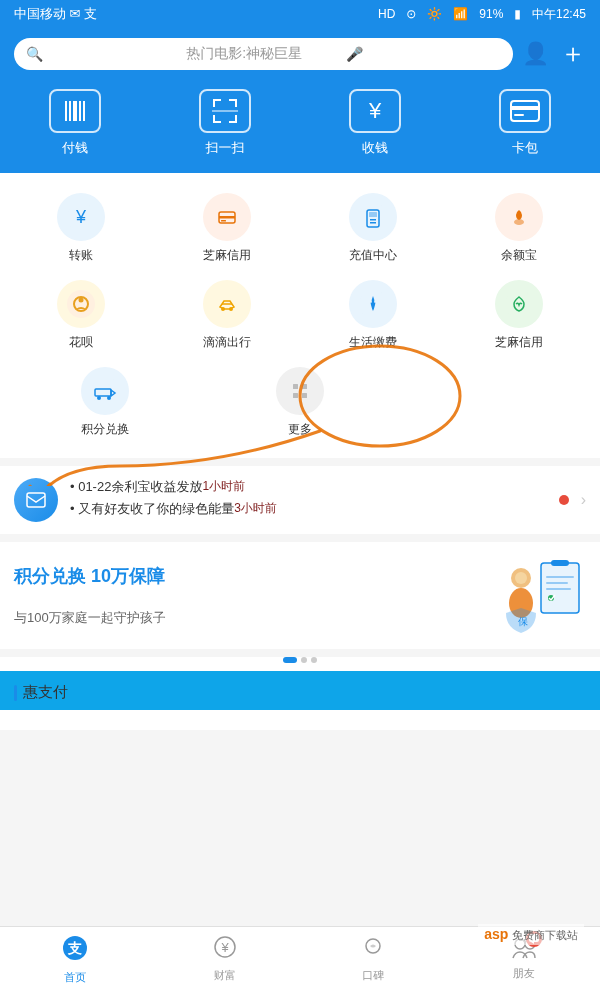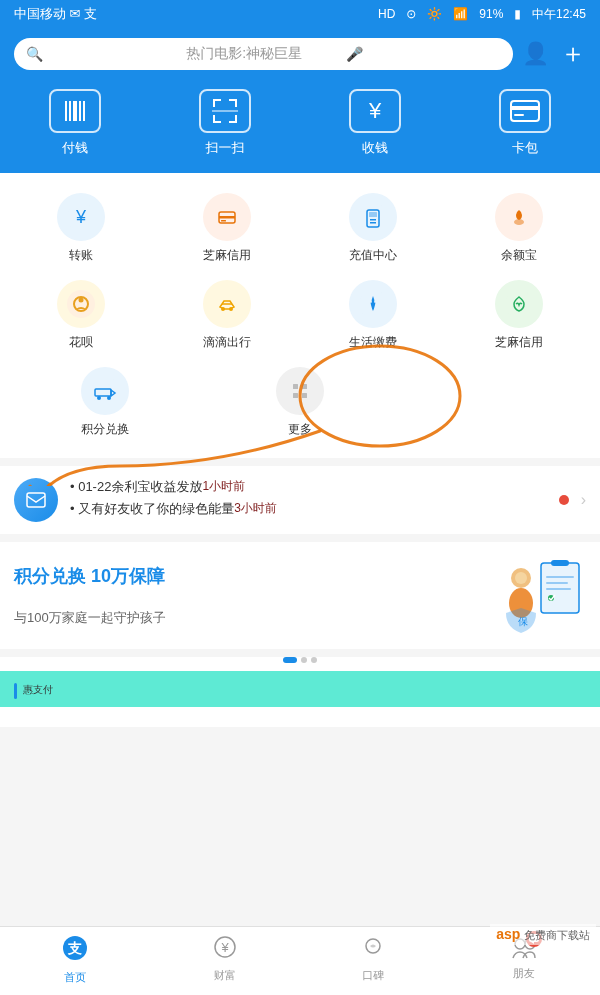--- a/index.html
+++ b/index.html
@@ -163,27 +163,27 @@
     .banner-img {
       width: 90px;
       height: 75px;
       display: flex;
       align-items: center;
       justify-content: center;
     }
 
     
     .section-title {
-      background: #5eead4;
+      background: #0ea5e9;
       padding: 12px 14px 8px;
-      font-size: 10px;
+      font-size: 15px;
       color: #333;
       font-weight: 500;
       display: flex;
-      align-items: flex-start;
+      align-items: center;
       gap: 6px;
     }
     .section-title::before {
       content: '';
       display: inline-block;
       width: 3px;
       height: 16px;
       background: #1a8ce8;
       border-radius: 2px;
     }
@@ -222,21 +222,21 @@
       gap: 4px;
       padding: 4px 0 8px;
     }
     .dot { width: 6px; height: 6px; border-radius: 50%; background: #ccc; }
     .dot.active { background: #1a8ce8; width: 14px; border-radius: 3px; }
 
     
     .watermark {
       position: fixed;
       bottom: 50px;
-      right: 4px;
+      right: 16px;
       font-size: 13px;
       color: rgba(255,100,0,0.7);
       padding: 2px 6px;
       background: rgba(255,255,255,0.6);
       z-index: 100;
       text-align: right;
     }
   </style>
 </head>
 <body>

